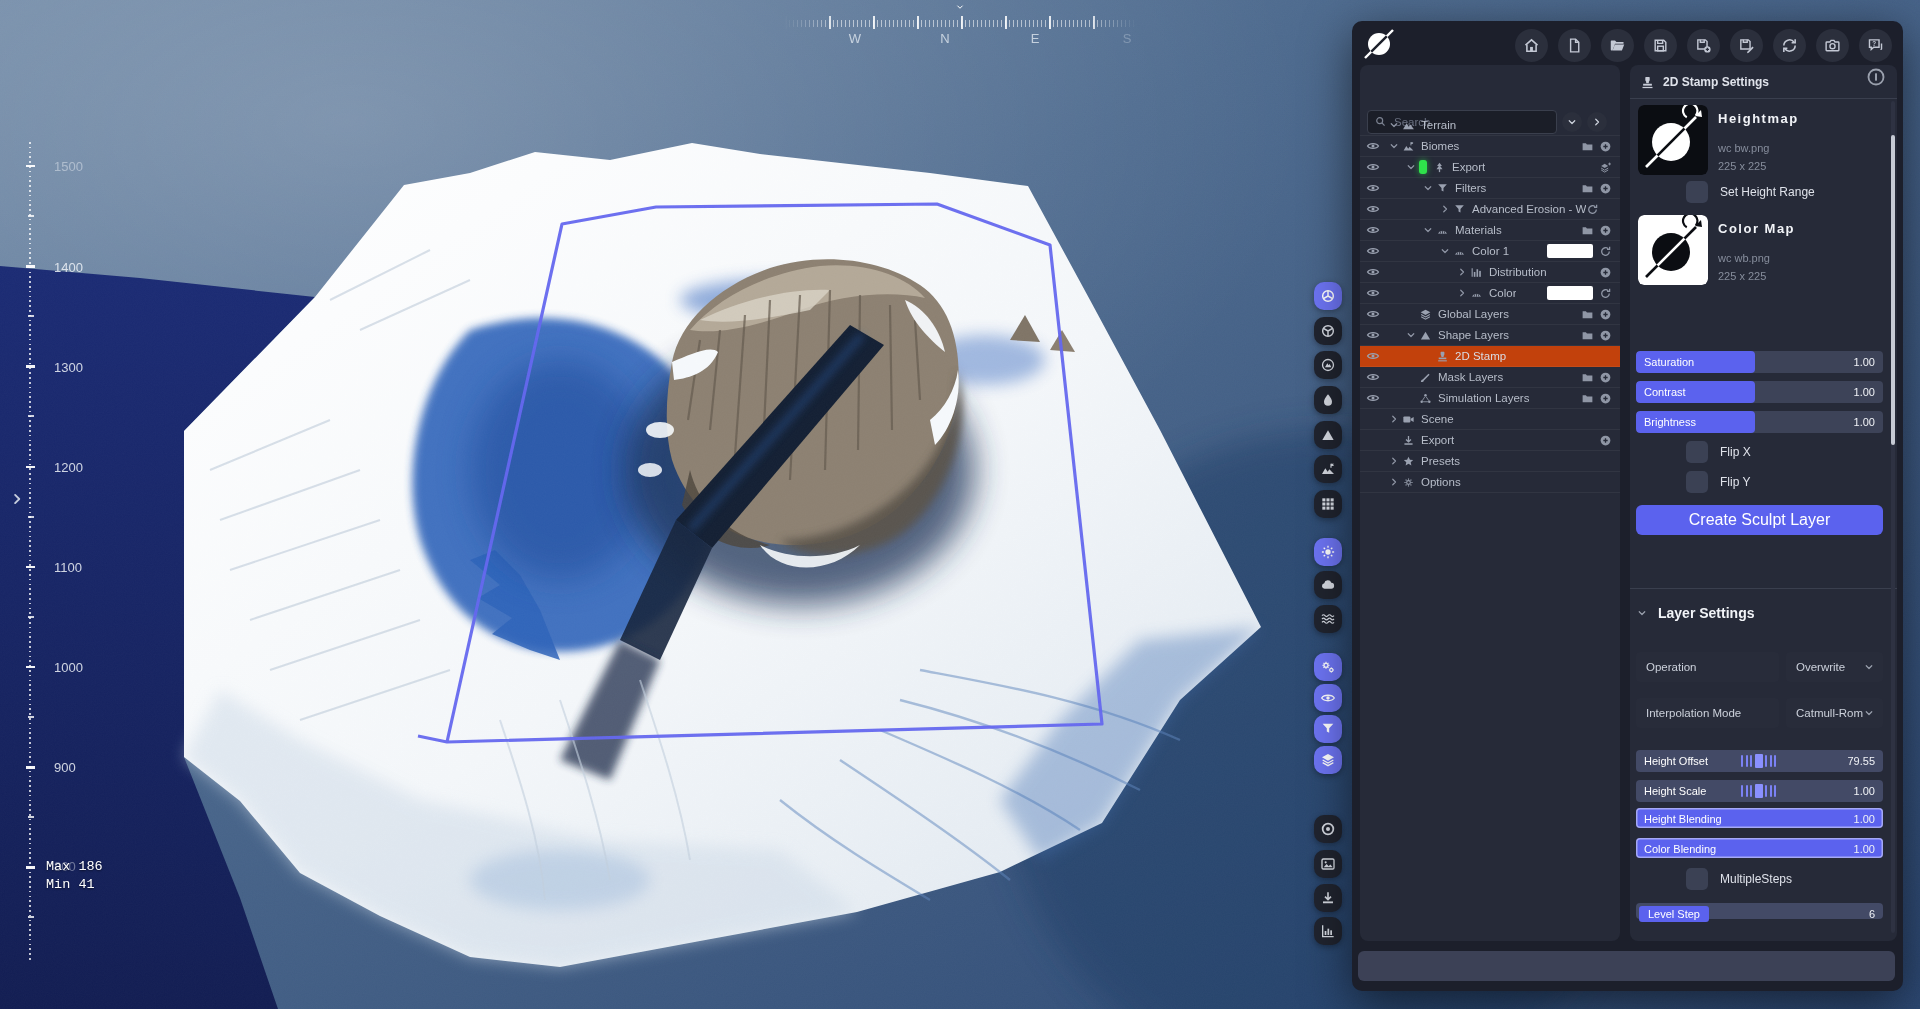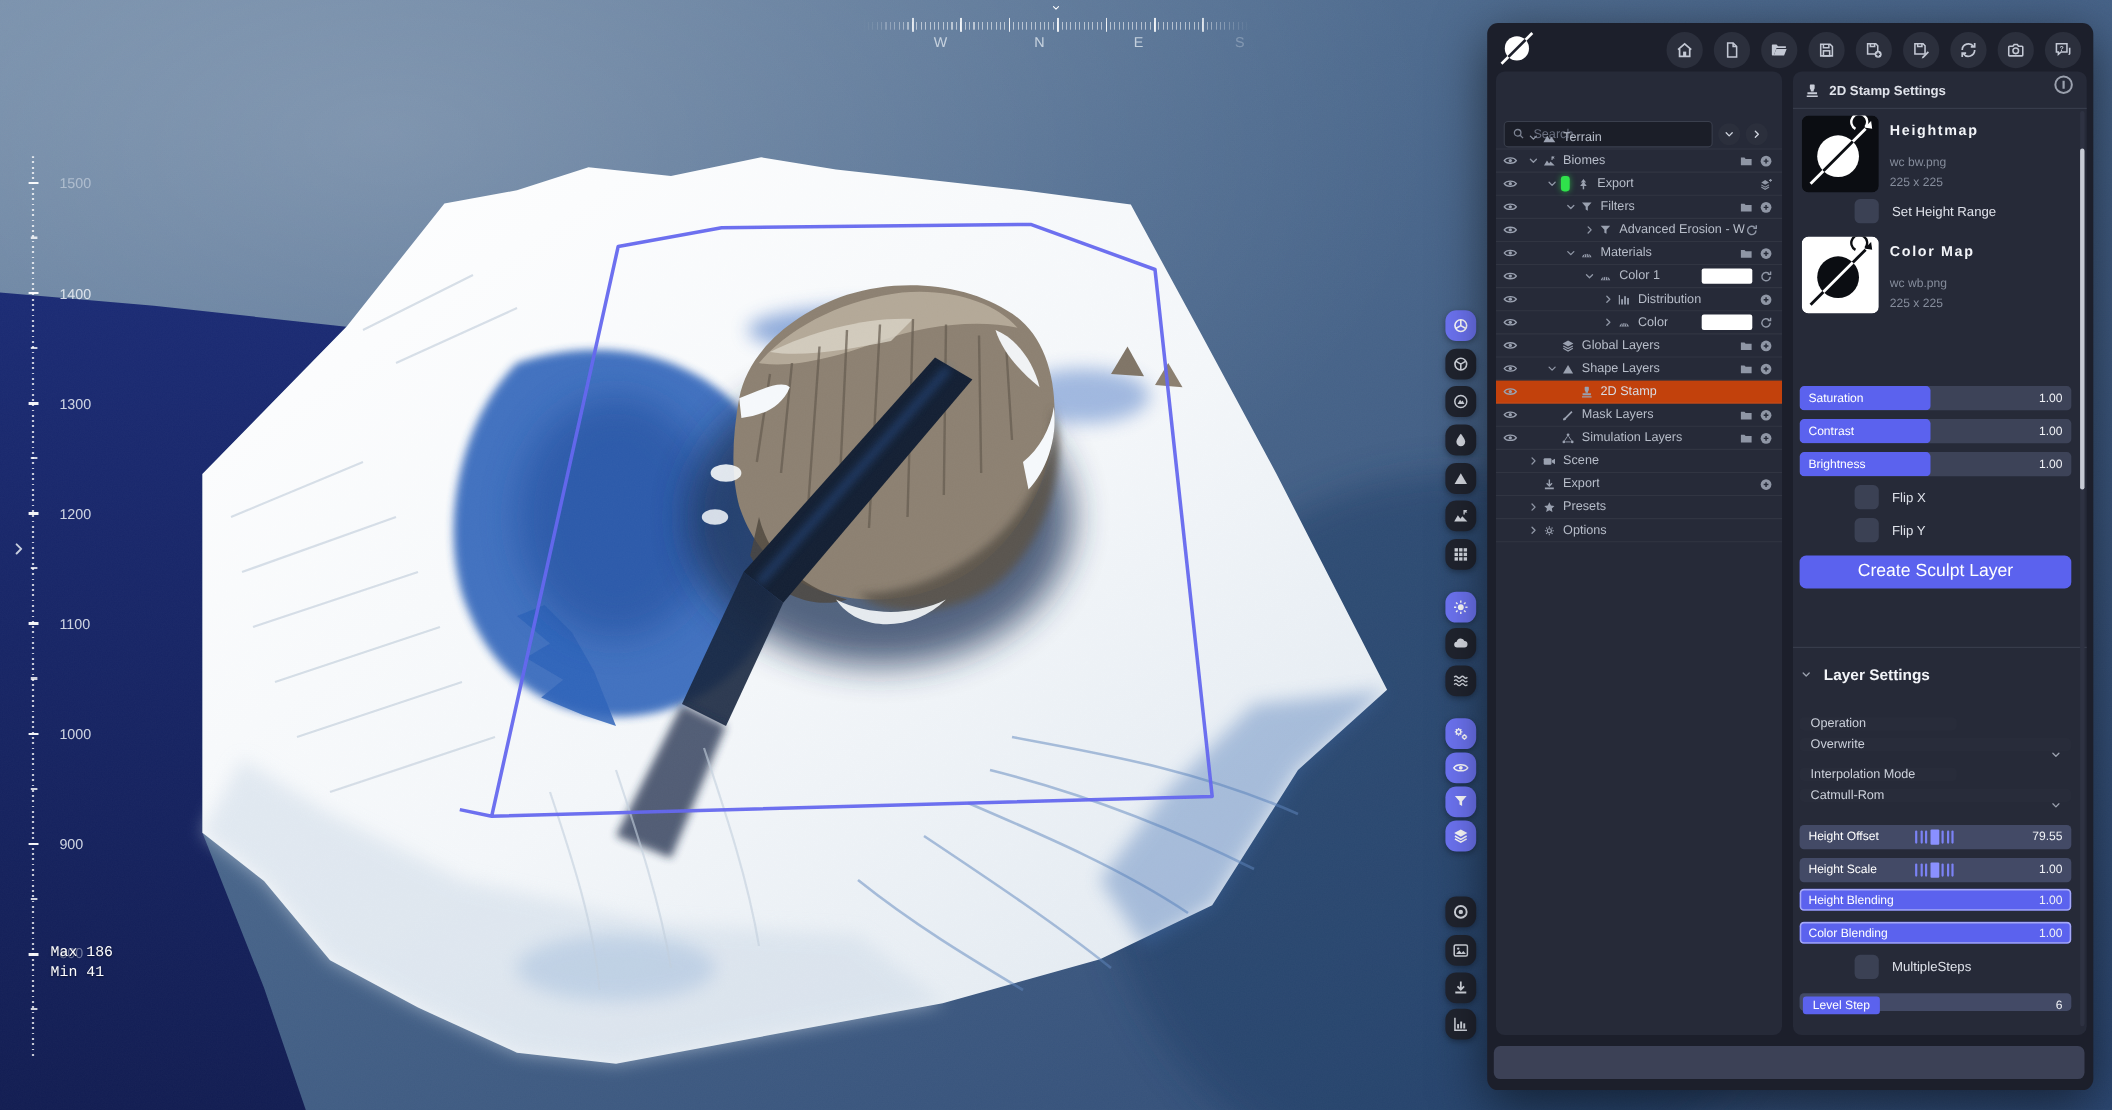--- a/index.html
+++ b/index.html
@@ -95,21 +95,21 @@
   .slider{position:absolute;left:6px;width:247px;height:22px;background:#3d4358;border-radius:4px;overflow:hidden;}
   .slider .fill{position:absolute;left:0;top:0;bottom:0;width:48%;background:#5b62ee;border-radius:4px;}
   .slider .slabel{position:absolute;left:8px;top:0;line-height:22px;font-size:11px;color:#fff;z-index:2;}
   .slider .sval{position:absolute;right:8px;top:0;line-height:22px;font-size:11px;color:#f0f2f6;z-index:2;}
   .slider.full{background:#5b62ee;box-shadow:inset 0 0 0 1.5px rgba(255,255,255,.45);height:20px;}
   .cta{position:absolute;left:6px;width:247px;height:30px;background:#5b62ee;border-radius:6px;border:none;
     color:#fff;font-size:16px;font-family:inherit;}
   .ls-head{position:absolute;left:6px;display:flex;align-items:center;color:#f2f4f8;}
   .ls-head svg{width:12px;height:12px;color:#9aa0ad;margin-right:10px;}
   .ls-title{font-size:14px;font-weight:700;}
-  .dd-row{position:absolute;left:6px;width:247px;height:30px;display:flex;gap:7px;font-size:11.5px;color:#ccd1db;flex-direction:column;}
+  .dd-row{position:absolute;left:6px;width:247px;height:30px;display:flex;gap:7px;font-size:11.5px;color:#ccd1db;}
   .dd-cell{background:#282c3a;border-radius:4px;display:flex;align-items:center;}
   .dd-label{width:133px;padding-left:10px;}
   .dd-value{flex:1;padding-left:10px;position:relative;}
   .dd-value svg{position:absolute;right:8px;top:9px;width:12px;height:12px;color:#9aa0ad;}
   .scrub{position:absolute;left:6px;width:247px;height:22px;background:#434a66;border-radius:4px;}
   .scrub .slabel{position:absolute;left:8px;line-height:22px;font-size:11px;color:#fff;}
   .scrub .sval{position:absolute;right:8px;line-height:22px;font-size:11px;color:#f0f2f6;}
   .scrub .bars{position:absolute;left:105px;top:5px;display:flex;align-items:center;gap:2.5px;height:12px;}
   .scrub .bars i{display:block;width:2px;height:12px;background:#7b82f5;border-radius:1px;}
   .scrub .bars i.big{width:8px;height:14px;margin-top:-1px;background:#8a90ff;}

